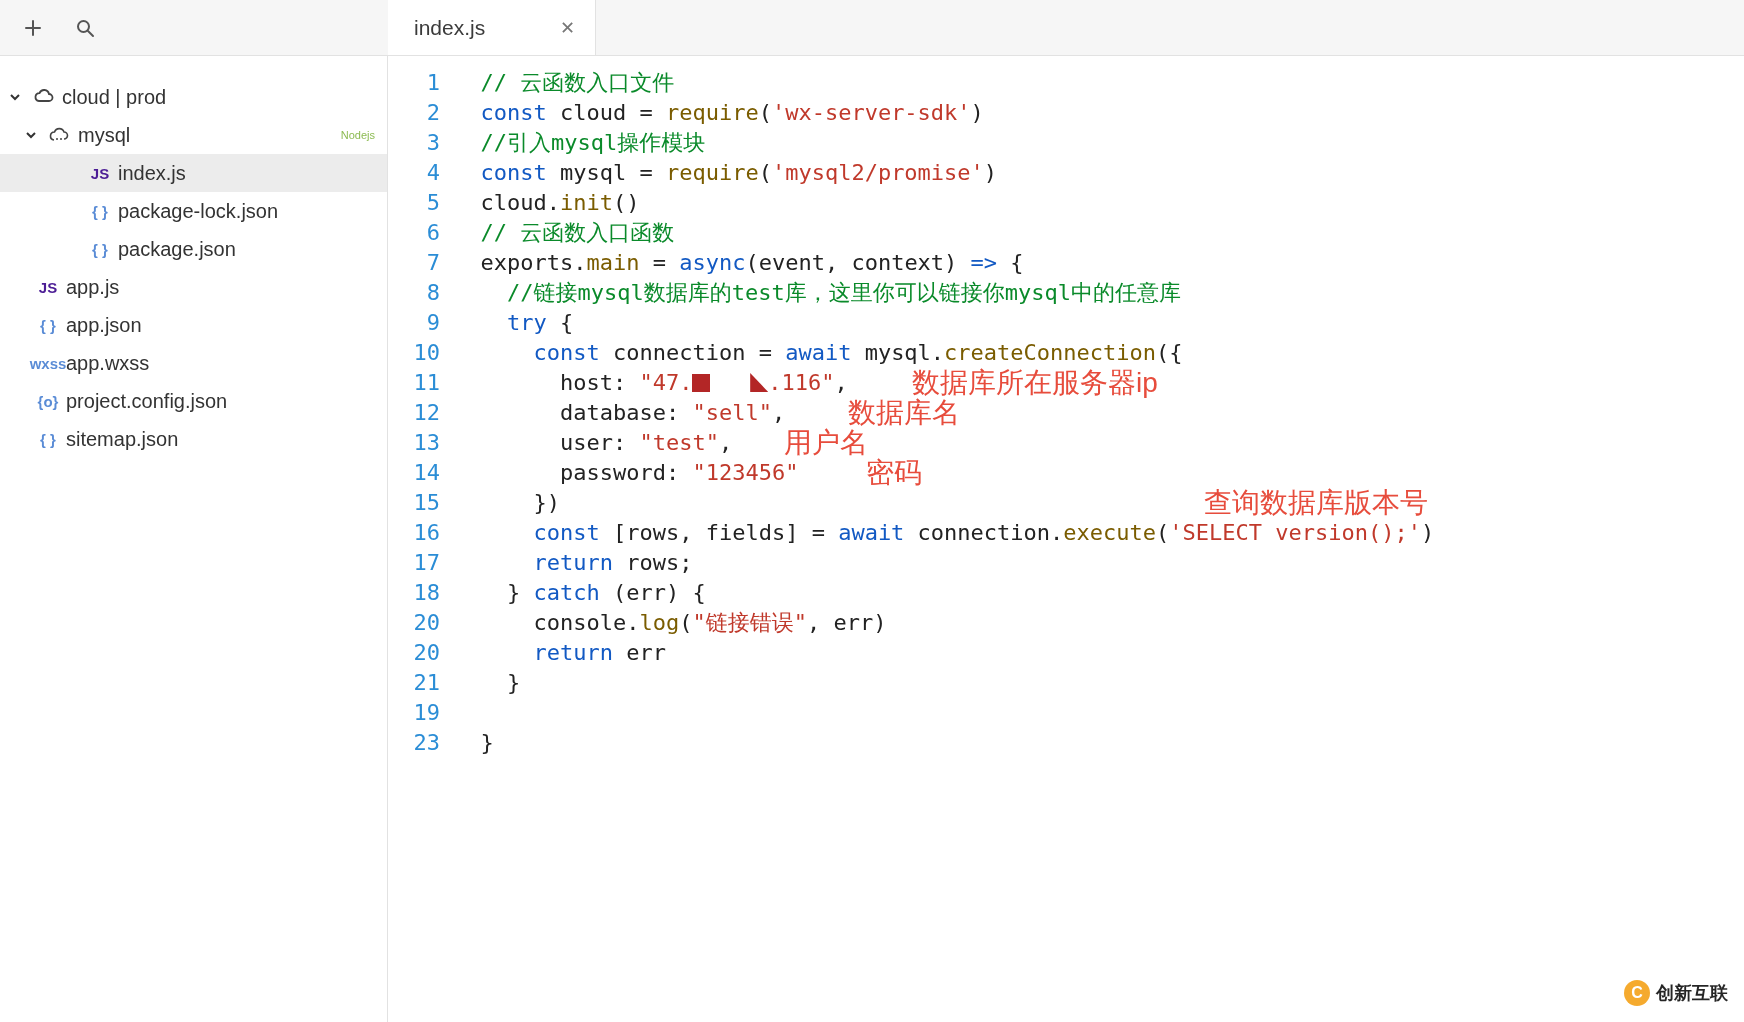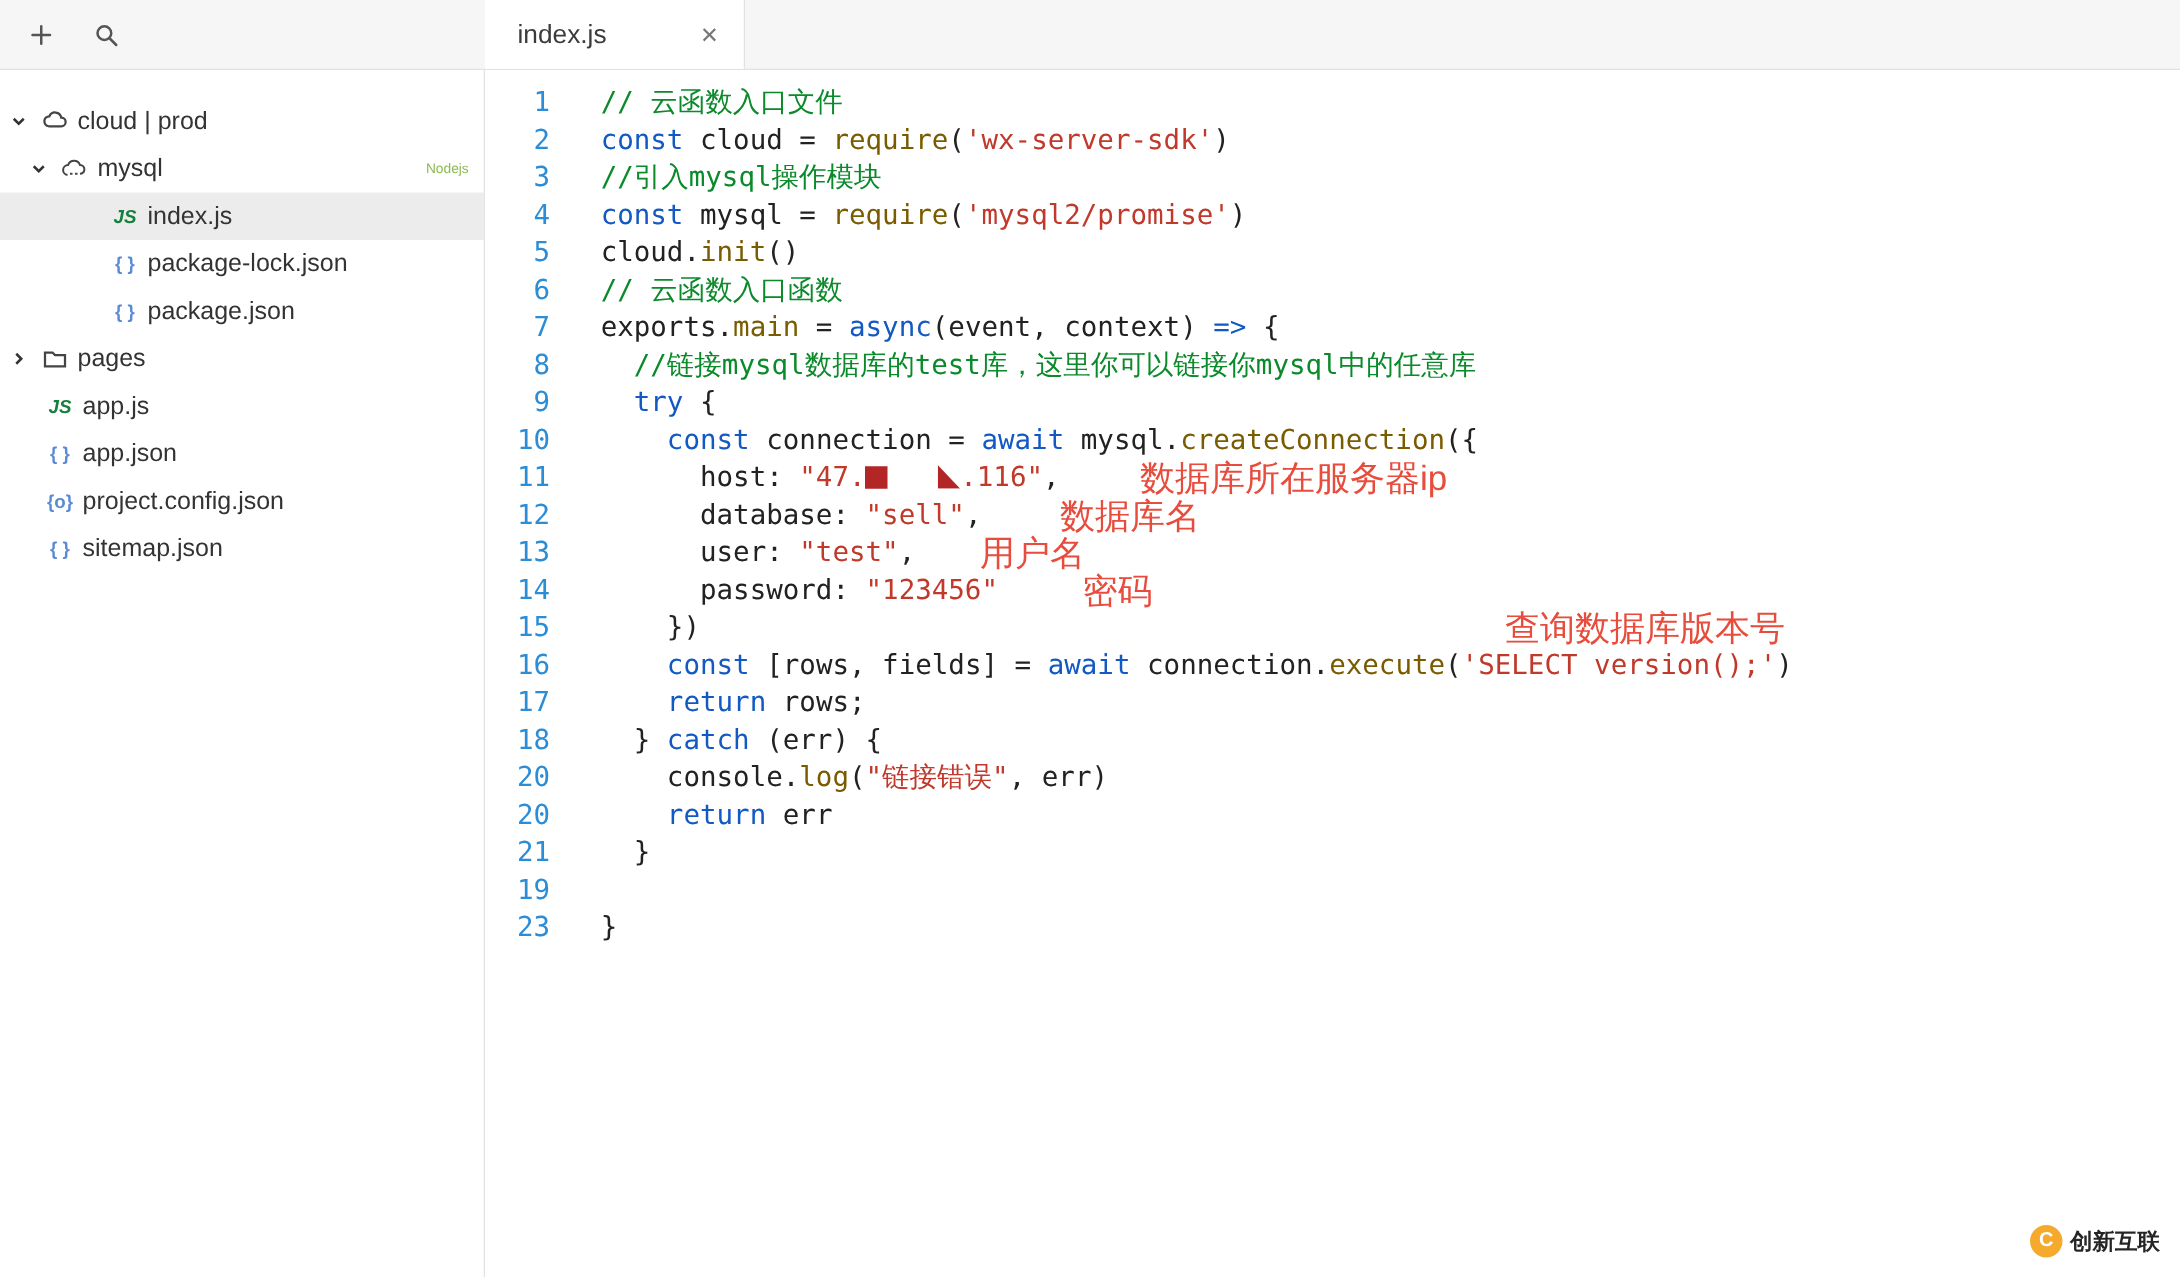--- a/index.html
+++ b/index.html
@@ -58,21 +58,21 @@
   .ind-0 { padding-left: 8px; }
   .ind-1 { padding-left: 24px; }
   .ind-2 { padding-left: 64px; }
   .ind-00 { padding-left: 30px; }
   .badge-nodejs {
     margin-left: auto;
     font-size: 11px;
     color: #8dbb52;
     font-weight: 500;
   }
-  .fi-js    { color: #15803d; font-style: italic; }
+  .fi-js    { color: #4c1d95; }
   .fi-json  { color: #5a8cd6; }
   .fi-wxss  { color: #5a8cd6; font-size: 11px; font-weight: 700; }
   .fi-proj  { color: #5a8cd6; }
   .folder-icon { color: #444; }
 
   
   .editor { flex: 1; display: flex; flex-direction: column; min-width: 0; }
 
   .tabbar {
     height: 56px;
@@ -237,42 +237,33 @@
           <span class="file-icon fi-json">{ }</span>
           <span>package-lock.json</span>
         </div>
         <div class="tree-row ind-2">
           <span class="chevron blank"></span>
           <span class="file-icon fi-json">{ }</span>
           <span>package.json</span>
         </div>
       </div>
 
-    <div class="tree-row ind-0">
-      <span class="chevron">
-        <svg width="12" height="12" viewBox="0 0 12 12">
-            <path d="M4 2l4 4-4 4" stroke="#333" stroke-width="2" fill="none"></path>
-          </svg>
-      </span>
-      <span class="file-icon folder-icon">
-        <svg width="20" height="16" viewBox="0 0 20 16">
-            <path d="M2 3h6l2 2h8v9H2z" fill="none" stroke="#444" stroke-width="1.8"></path>
-          </svg>
-      </span>
-      <span>pages</span>
-    </div>
 
     <div id="root-files">
         <div class="tree-row ind-00">
           <span class="file-icon fi-js">JS</span>
           <span>app.js</span>
         </div>
         <div class="tree-row ind-00">
           <span class="file-icon fi-json">{ }</span>
           <span>app.json</span>
+        </div>
+        <div class="tree-row ind-00">
+          <span class="file-icon fi-wxss">wxss</span>
+          <span>app.wxss</span>
         </div>
         <div class="tree-row ind-00">
           <span class="file-icon fi-proj">{o}</span>
           <span>project.config.json</span>
         </div>
         <div class="tree-row ind-00">
           <span class="file-icon fi-json">{ }</span>
           <span>sitemap.json</span>
         </div>
       </div>

